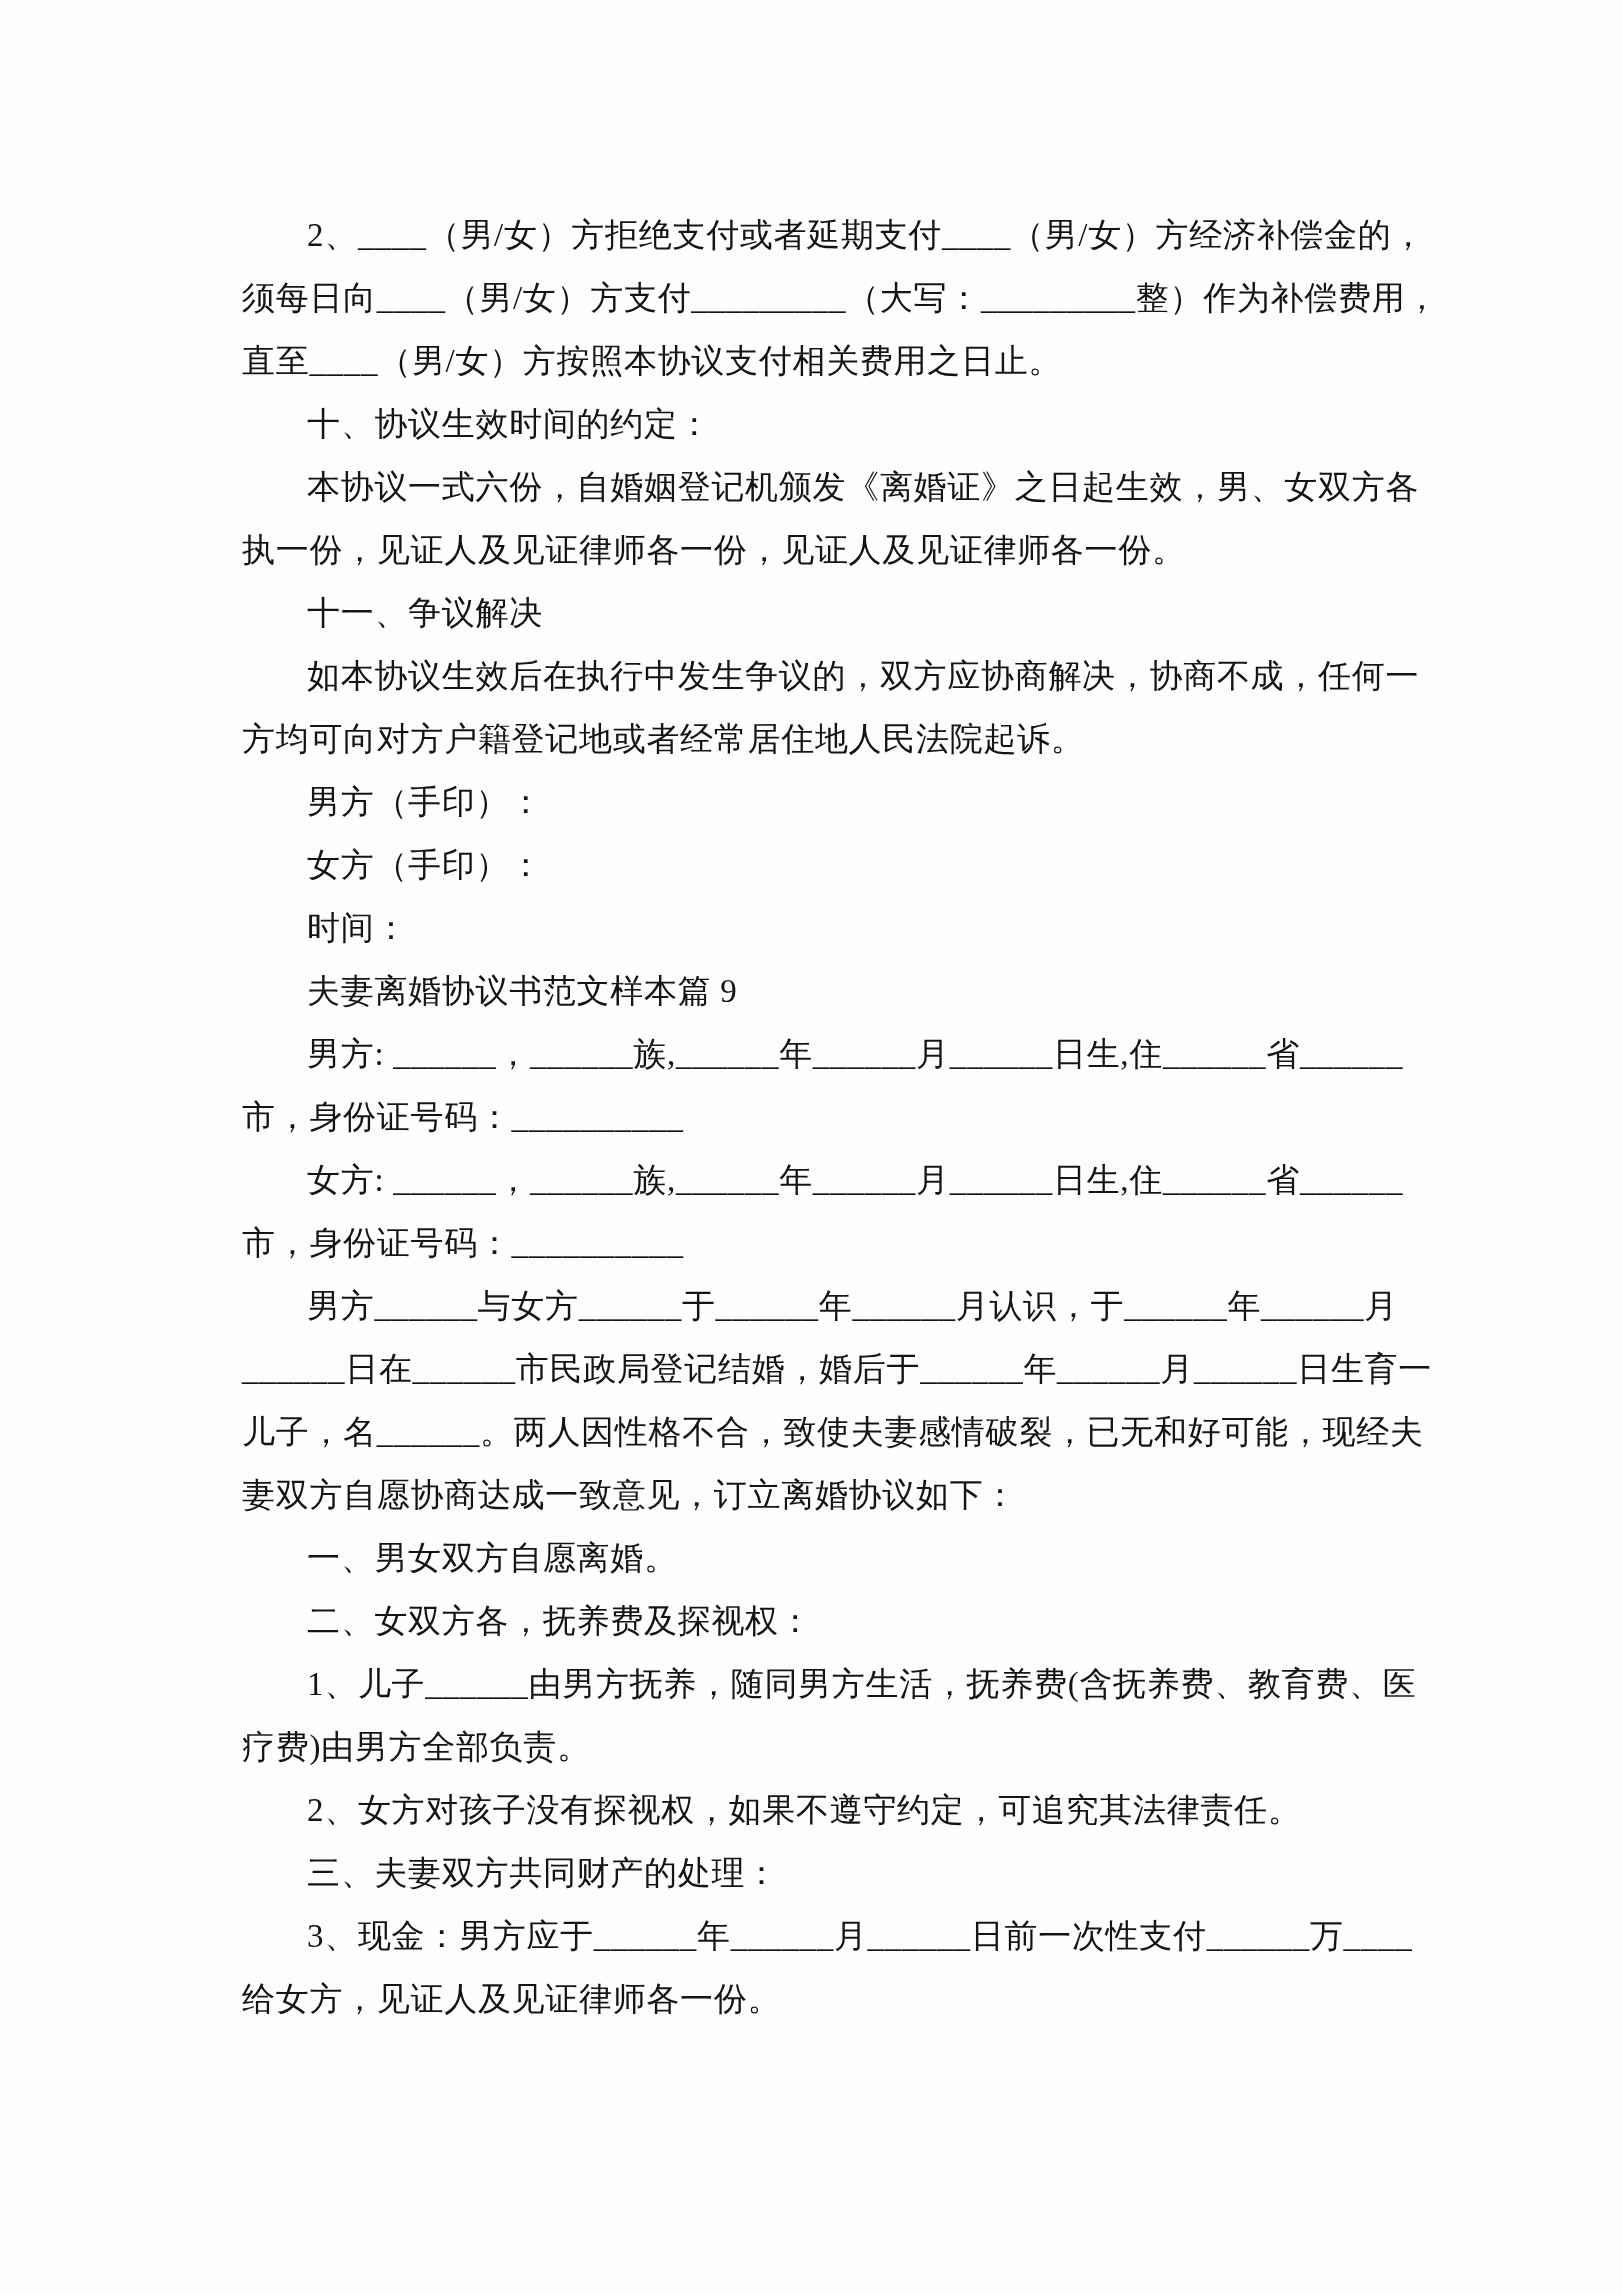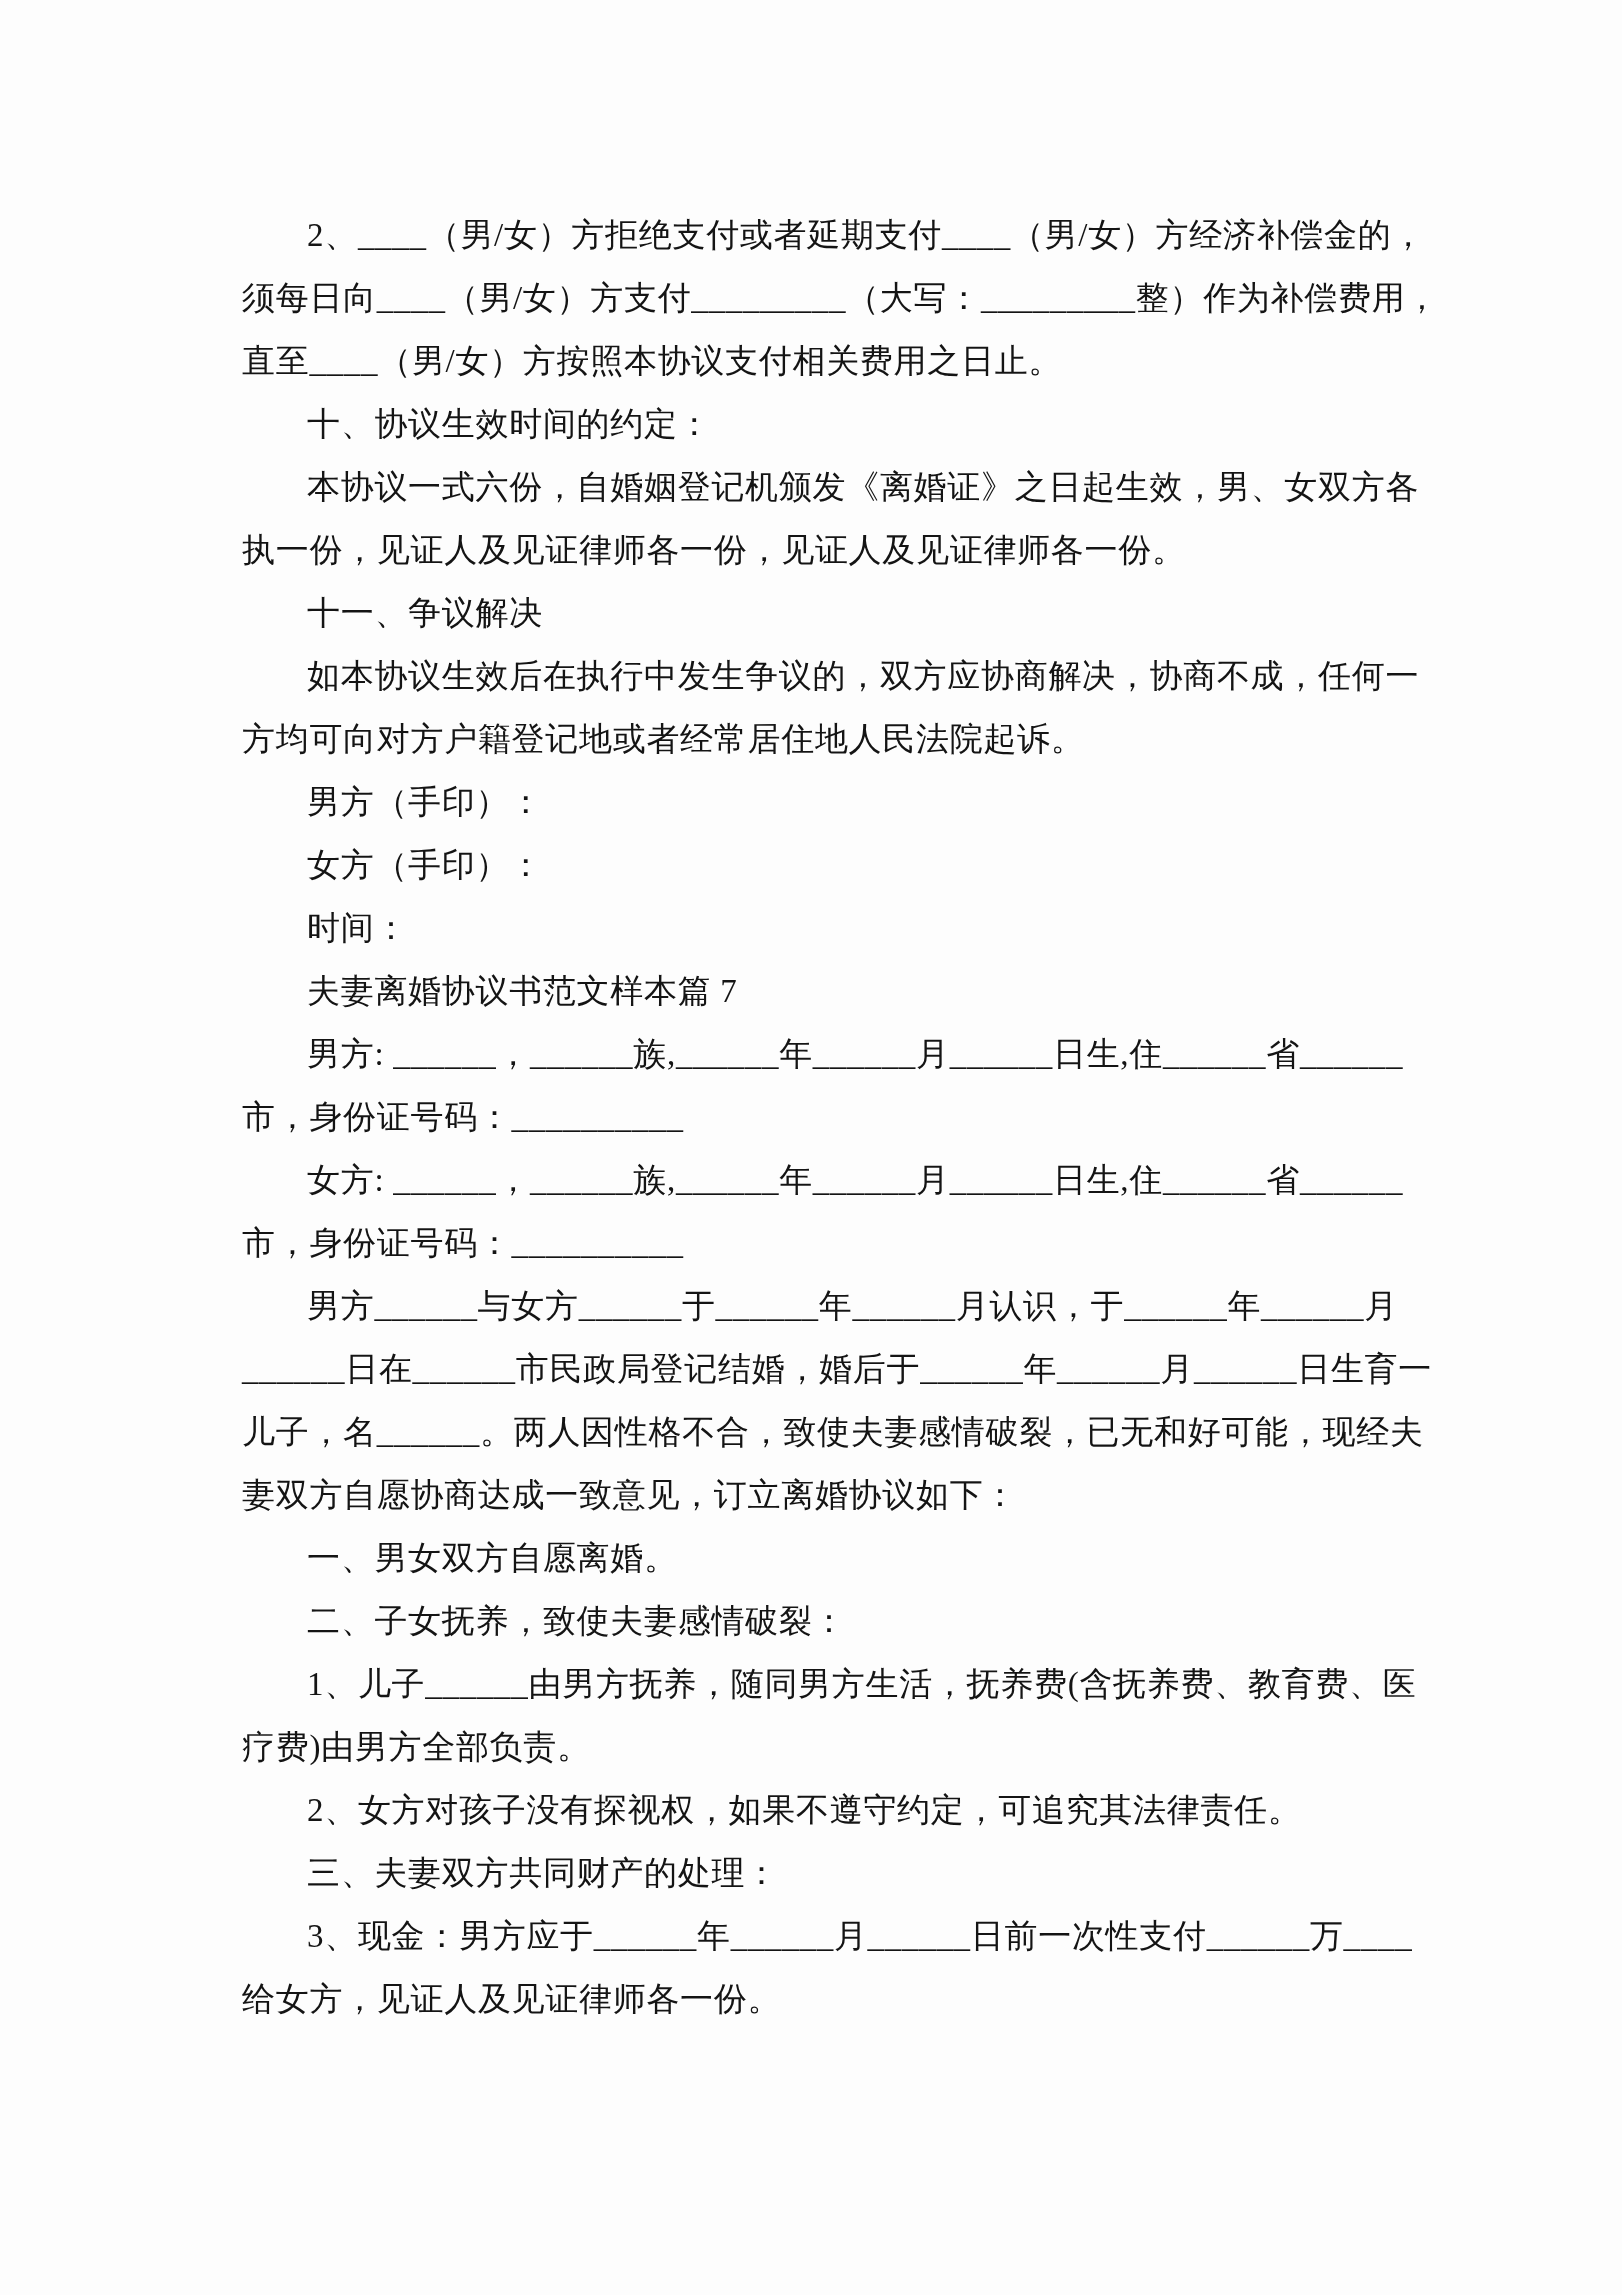--- a/index.html
+++ b/index.html
@@ -44,31 +44,31 @@
     <div class="line">直至____（男/女）方按照本协议支付相关费用之日止。</div>
     <div class="line indent">十、协议生效时间的约定：</div>
     <div class="line indent">本协议一式六份，自婚姻登记机颁发《离婚证》之日起生效，男、女双方各</div>
     <div class="line">执一份，见证人及见证律师各一份，见证人及见证律师各一份。</div>
     <div class="line indent">十一、争议解决</div>
     <div class="line indent">如本协议生效后在执行中发生争议的，双方应协商解决，协商不成，任何一</div>
     <div class="line">方均可向对方户籍登记地或者经常居住地人民法院起诉。</div>
     <div class="line indent">男方（手印）：</div>
     <div class="line indent">女方（手印）：</div>
     <div class="line indent">时间：</div>
-    <div class="line indent">夫妻离婚协议书范文样本篇 7</div>
+    <div class="line indent">夫妻离婚协议书范文样本篇 9</div>
     <div class="line indent">男方: ______，______族,______年______月______日生,住______省______</div>
     <div class="line">市，身份证号码：__________</div>
     <div class="line indent">女方: ______，______族,______年______月______日生,住______省______</div>
     <div class="line">市，身份证号码：__________</div>
     <div class="line indent">男方______与女方______于______年______月认识，于______年______月</div>
     <div class="line">______日在______市民政局登记结婚，婚后于______年______月______日生育一</div>
     <div class="line">儿子，名______。两人因性格不合，致使夫妻感情破裂，已无和好可能，现经夫</div>
     <div class="line">妻双方自愿协商达成一致意见，订立离婚协议如下：</div>
     <div class="line indent">一、男女双方自愿离婚。</div>
-    <div class="line indent">二、子女抚养，致使夫妻感情破裂：</div>
+    <div class="line indent">二、女双方各，抚养费及探视权：</div>
     <div class="line indent">1、儿子______由男方抚养，随同男方生活，抚养费(含抚养费、教育费、医</div>
     <div class="line">疗费)由男方全部负责。</div>
     <div class="line indent">2、女方对孩子没有探视权，如果不遵守约定，可追究其法律责任。</div>
     <div class="line indent">三、夫妻双方共同财产的处理：</div>
     <div class="line indent">3、现金：男方应于______年______月______日前一次性支付______万____</div>
     <div class="line">给女方，见证人及见证律师各一份。</div>
   </div>
 </div>
 
 

